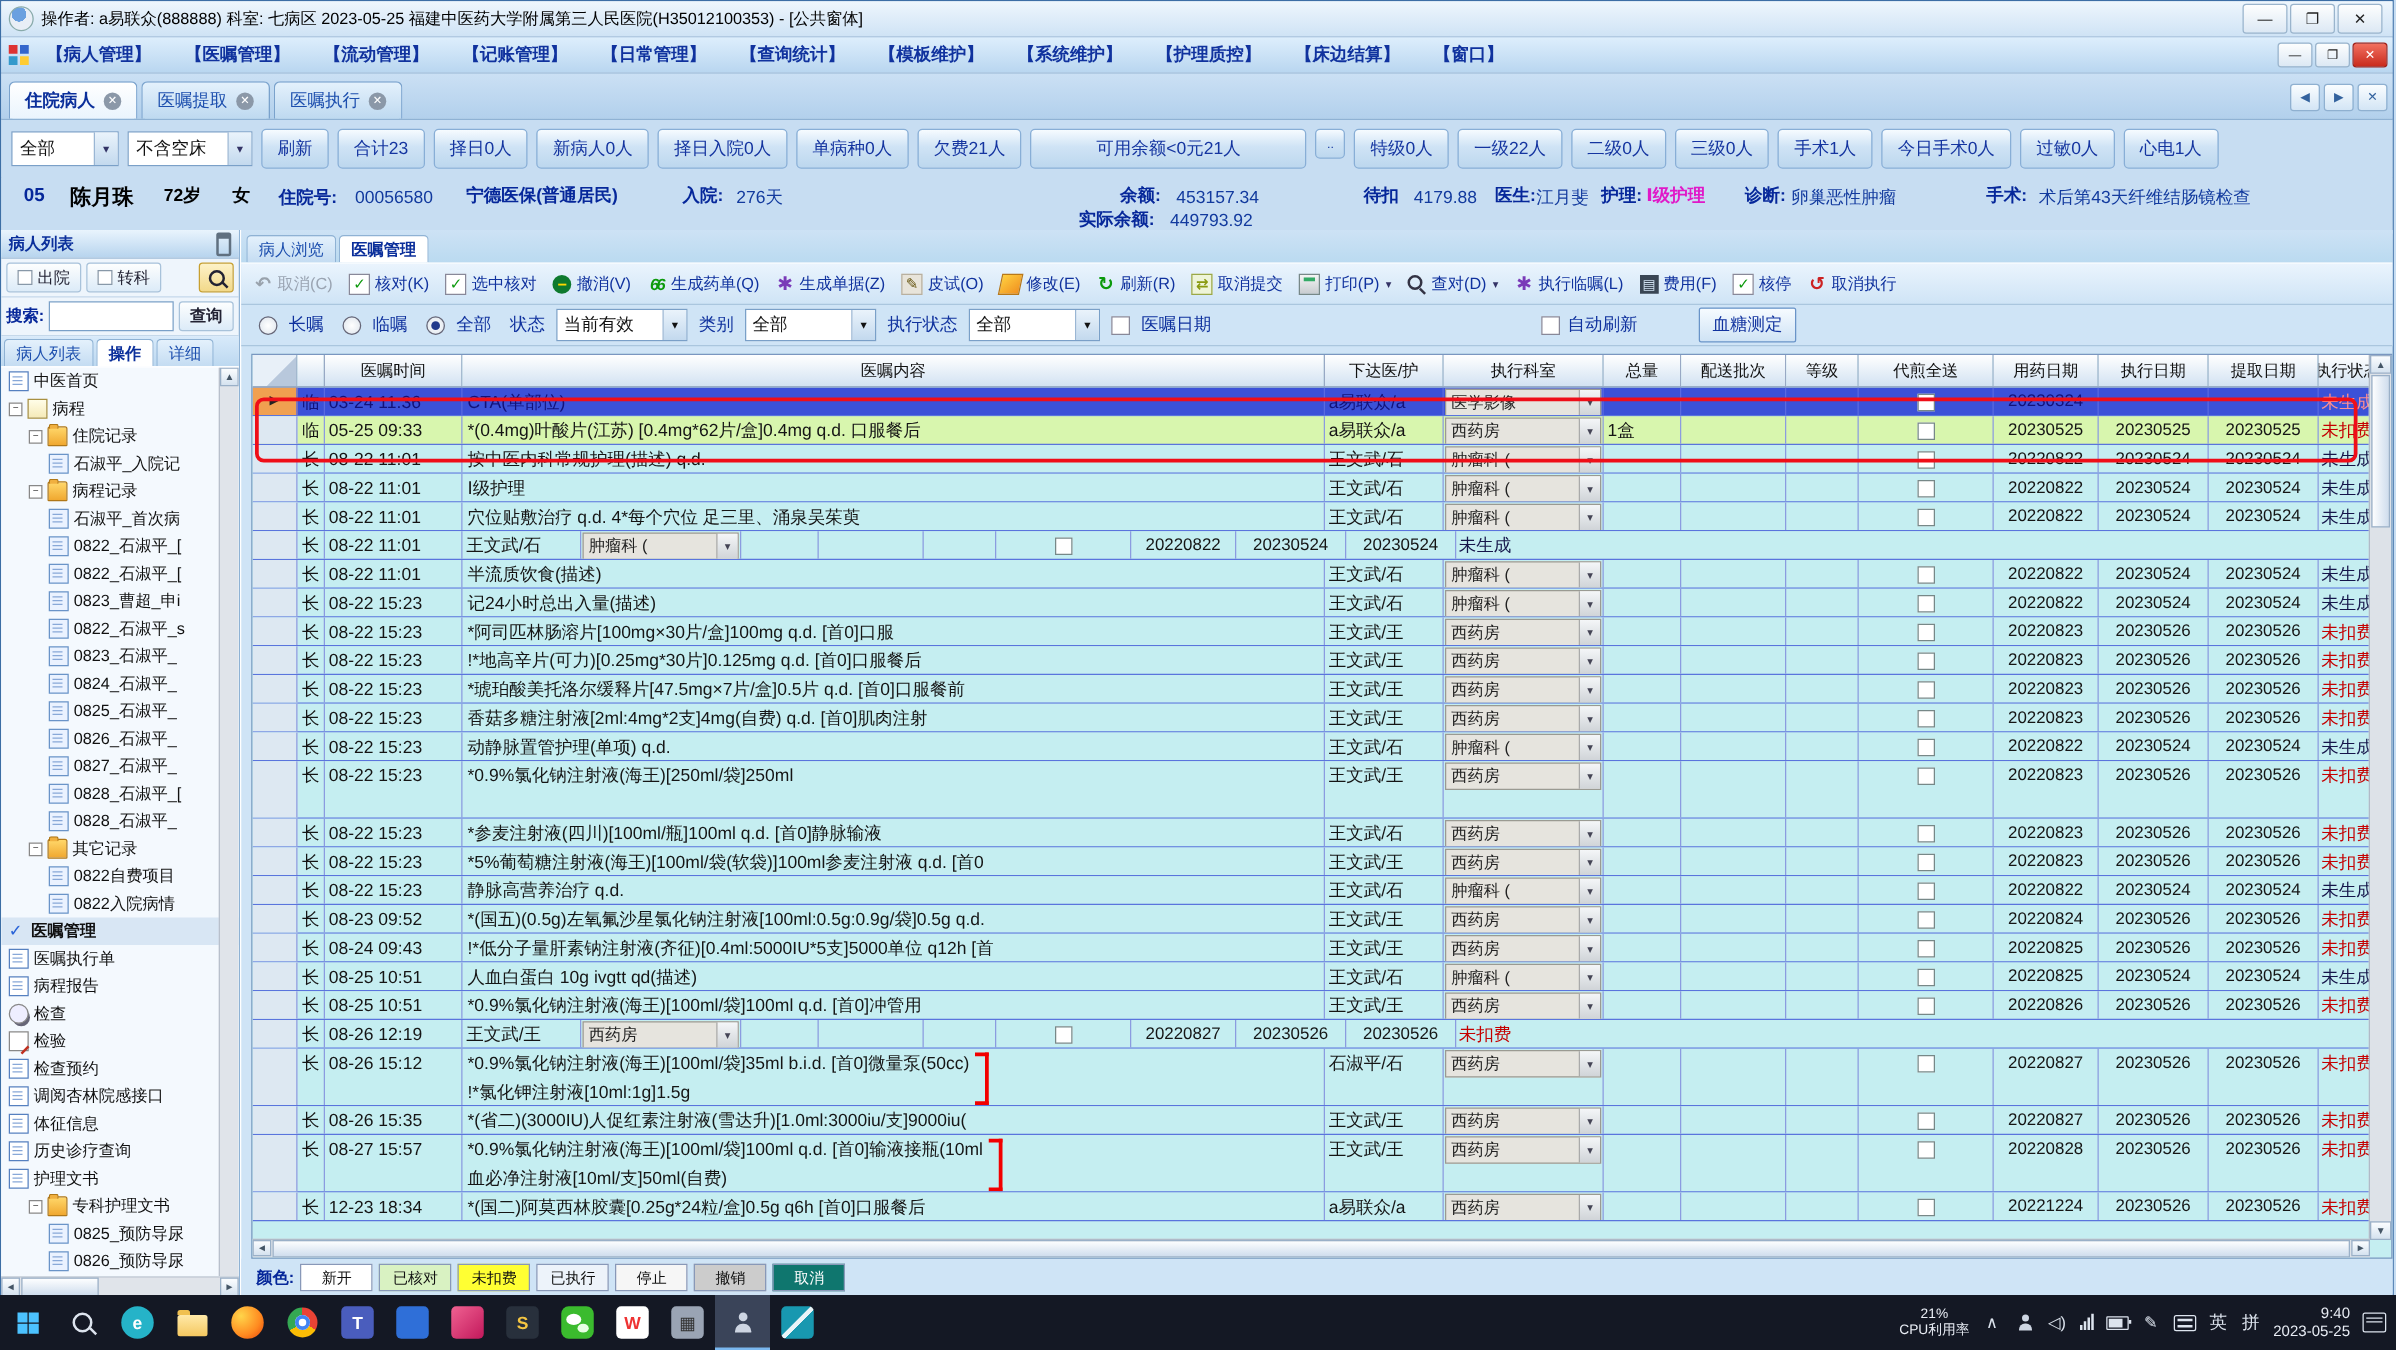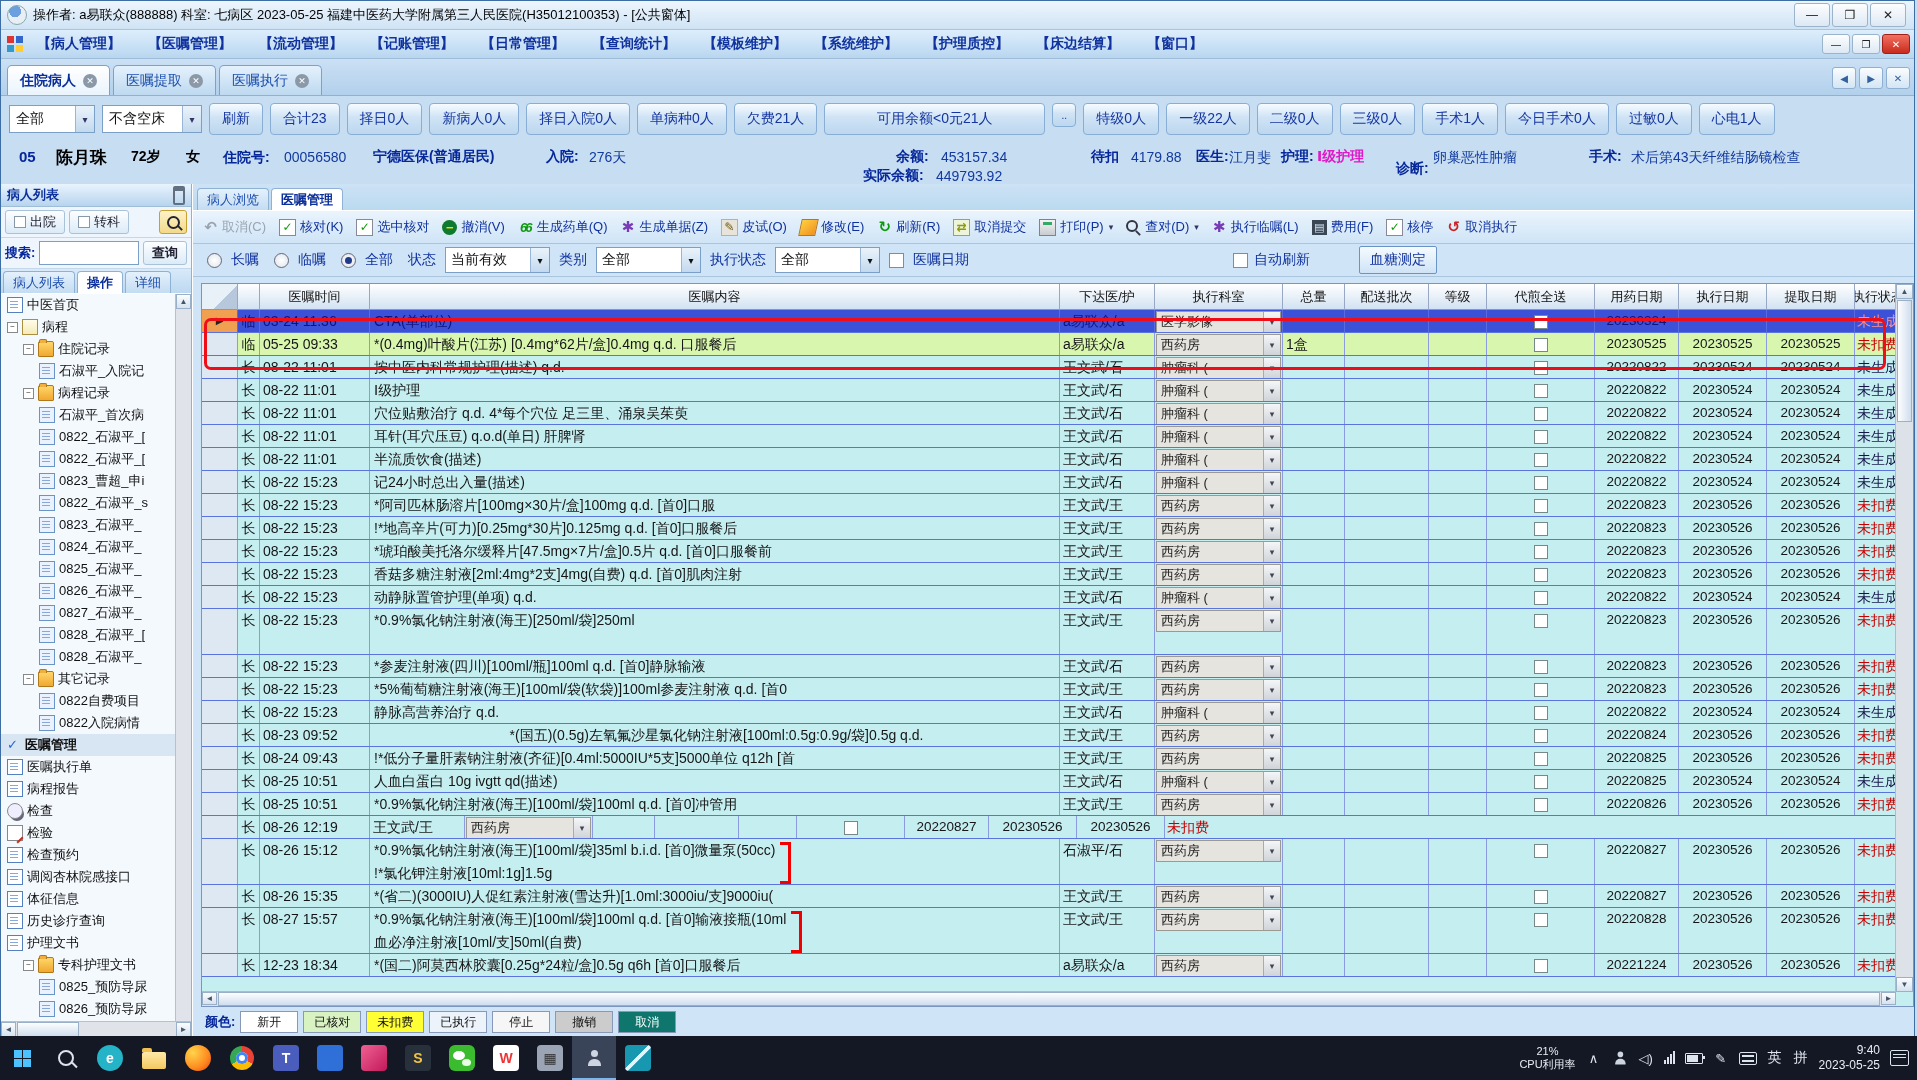--- a/index.html
+++ b/index.html
@@ -283,21 +283,21 @@
     <span style="left:895px;top:6px;">余额:</span>
     <span class="p-val" style="left:940px;top:7px;font-weight:normal;">453157.34</span>
     <span style="left:862px;top:25px;">实际余额:</span>
     <span class="p-val" style="left:935px;top:26px;font-weight:normal;">449793.92</span>
     <span style="left:1090px;top:6px;">待扣</span>
     <span class="p-val" style="left:1130px;top:7px;font-weight:normal;">4179.88</span>
     <span style="left:1195px;top:6px;">医生:</span>
     <span class="p-val" style="left:1228px;top:7px;font-weight:normal;">江月斐</span>
     <span style="left:1280px;top:6px;">护理:</span>
     <span class="p-nurse" style="left:1316px;top:6px;">Ⅰ级护理</span>
-    <span style="left:1395px;top:18px;">诊断:</span>
+    <span style="left:1395px;top:6px;">诊断:</span>
     <span class="p-val" style="left:1432px;top:7px;font-weight:normal;">卵巢恶性肿瘤</span>
     <span style="left:1588px;top:6px;">手术:</span>
     <span class="p-val" style="left:1630px;top:7px;font-weight:normal;">术后第43天纤维结肠镜检查</span>
   </div>
 
   <div class="main">
 
     <div class="sidebar">
       <div class="side-header">
         <span>病人列表</span>
@@ -810,23 +810,20 @@
               </div>
             </div>
             <div class="grow" style="height: 23px;">
               <div class="gcell center selcell" style="width: 36px;"></div>
               <div class="gcell center" style="width: 22px;">
                 <span class="inner">长</span>
               </div>
               <div class="gcell" style="width: 110px;">
                 <span class="inner" style="padding-left: 3px;">08-22 11:01</span>
               </div>
-              <div class="gcell" style="width: 690px; display: block;">
-                <div class="cline">耳针(耳穴压豆)  q.o.d(单日)   肝脾肾</div>
-              </div>
               <div class="gcell" style="width: 95px;">
                 <span class="inner" style="padding-left: 3px;">王文武/石</span>
               </div>
               <div class="gcell" style="width: 128px;">
                 <span class="gcombo">
                   <span>肿瘤科 (</span>
                   <span class="dd">▾</span>
                 </span>
               </div>
               <div class="gcell" style="width: 62px;">
@@ -1302,21 +1299,21 @@
               </div>
             </div>
             <div class="grow" style="height: 23px;">
               <div class="gcell center selcell" style="width: 36px;"></div>
               <div class="gcell center" style="width: 22px;">
                 <span class="inner">长</span>
               </div>
               <div class="gcell" style="width: 110px;">
                 <span class="inner" style="padding-left: 3px;">08-23 09:52</span>
               </div>
-              <div class="gcell" style="width: 690px; display: block; text-align: center;">
+              <div class="gcell" style="width: 690px; display: block;">
                 <div class="cline">*(国五)(0.5g)左氧氟沙星氯化钠注射液[100ml:0.5g:0.9g/袋]0.5g  q.d.</div>
               </div>
               <div class="gcell" style="width: 95px;">
                 <span class="inner" style="padding-left: 3px;">王文武/王</span>
               </div>
               <div class="gcell" style="width: 128px;">
                 <span class="gcombo">
                   <span>西药房</span>
                   <span class="dd">▾</span>
                 </span>

